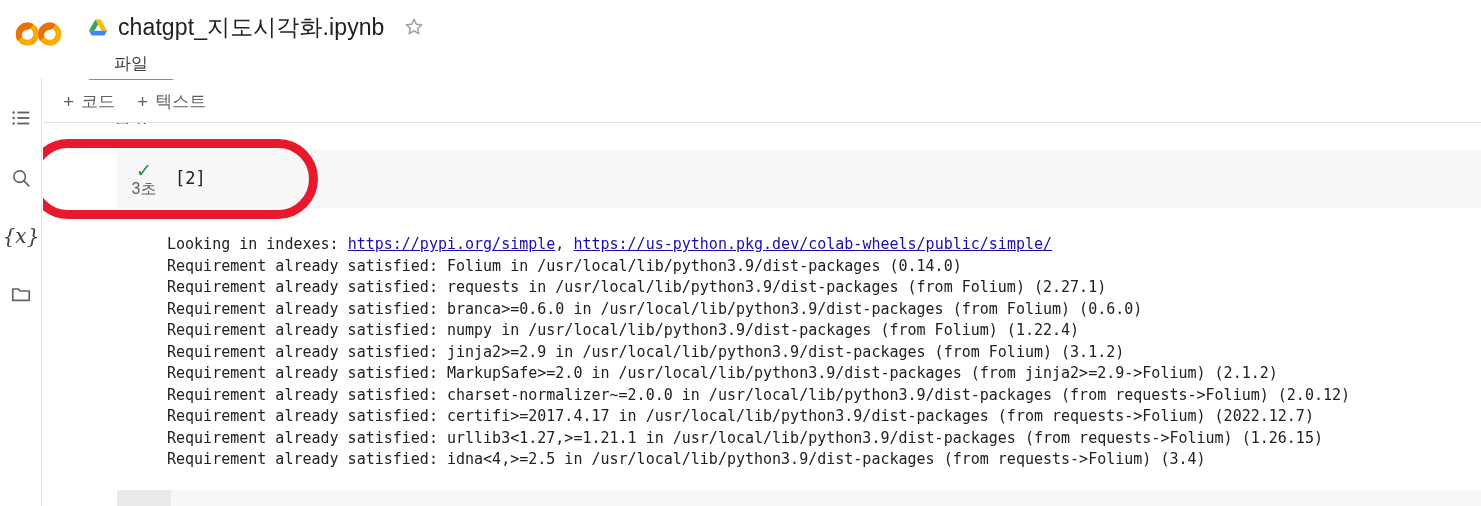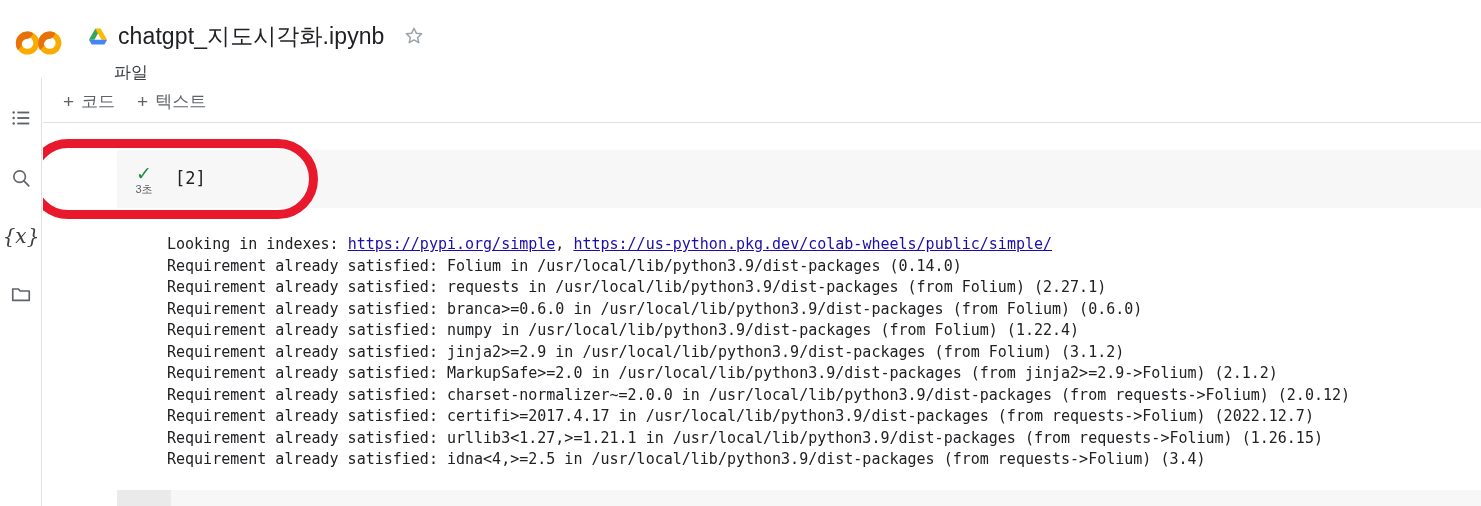--- a/index.html
+++ b/index.html
@@ -12,21 +12,21 @@
     height: 506px;
     font-family: "Liberation Sans", sans-serif;
     color: #202124;
     overflow: hidden;
     position: relative;
   }
 
   
   .header {
     position: absolute;
-    left: 0; top: 12px;
+    left: 0; top: 3px;
     width: 1445px;
     height: 78px;
     background: #ffffff;
   }
 
   .colab-logo {
     position: absolute;
     left: 14px;
     top: 14px;
     width: 52px;
@@ -189,21 +189,21 @@
     justify-content: center;
     gap: 1px;
   }
   .check-mark {
     color: #1e8e3e;
     font-size: 19px;
     line-height: 1;
     font-weight: 500;
   }
   .exec-time {
-    font-size: 11px;
+    font-size: 16px;
     color: #5f6368;
     line-height: 1;
   }
   .exec-count {
     position: absolute;
     left: 58px;
     top: 18px;
     font-family: "DejaVu Sans Mono", monospace;
     font-size: 17px;
     color: #202124;

